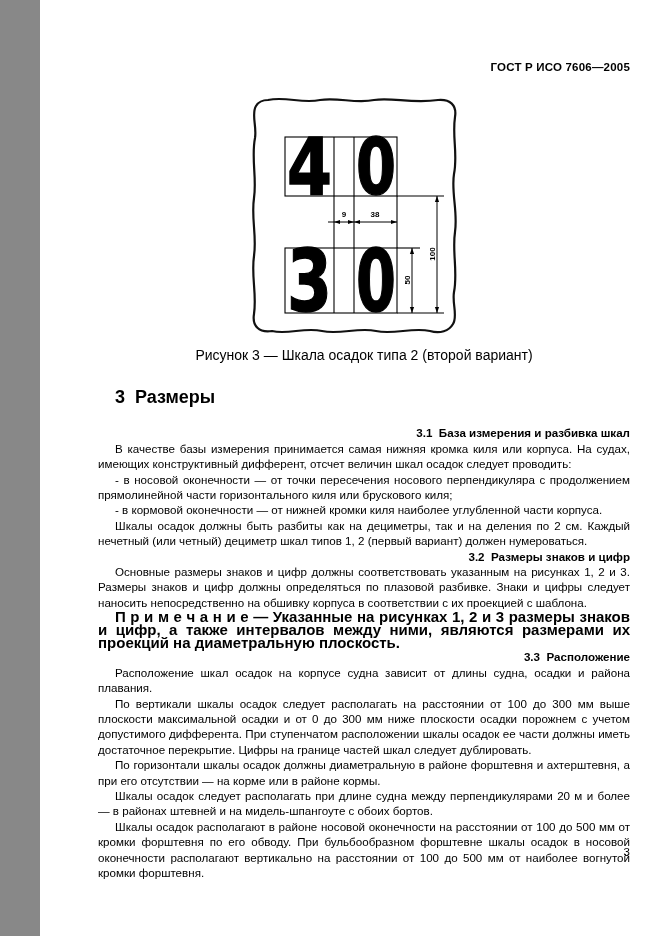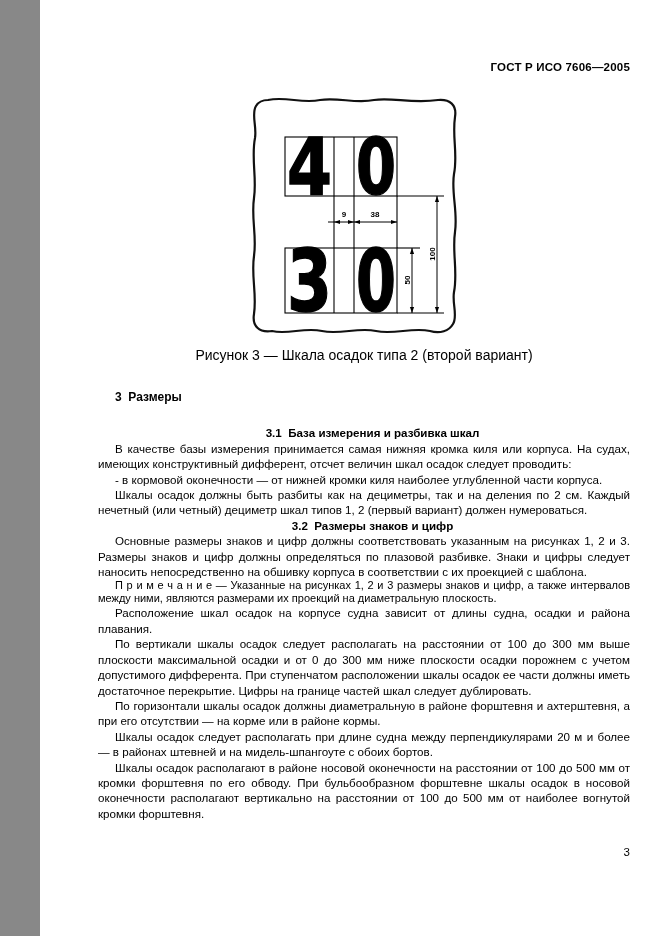--- a/index.html
+++ b/index.html
@@ -20,31 +20,31 @@
   .figure-wrap svg{display:block;}
   .fig-caption{
     position:absolute;left:58px;top:347px;width:532px;
     text-align:center;font-size:14px;white-space:pre-wrap;
   }
   .content{
     position:absolute;left:58px;top:390px;width:532px;
     font-size:11.6px;line-height:15.4px;text-align:justify;
   }
   .sec-title{
-    font-size:12px;font-weight:bold;margin:0 0 20px 0;
+    font-size:18px;font-weight:bold;margin:0 0 20px 0;
     text-indent:17px;white-space:pre-wrap;text-align:left;
   }
   .sub-title{
     font-size:11.6px;font-weight:bold;margin:0;
-    text-indent:17px;white-space:pre-wrap;text-align:center;
+    text-indent:17px;white-space:pre-wrap;text-align:right;
   }
   .content p{margin:0;text-indent:17px;}
   .note{
-    font-size:11px;line-height:13px;margin:5px 0 4px 0;
-    text-indent:17px;text-align:justify;
+    font-size:15px;line-height:13px;margin:5px 0 4px 0;
+    text-indent:17px;text-align:justify;font-weight:bold;
   }
   .page-number{
     position:absolute;left:58px;top:846px;width:532px;
     text-align:right;font-size:11.5px;
   }
   .dim-label{font-size:8px;font-weight:bold;font-family:"Liberation Sans",sans-serif;}
   .big-digit{font-family:"DejaVu Sans","Liberation Sans",sans-serif;font-weight:bold;fill:#000;stroke:#000;stroke-width:1.4;}
   .line{stroke:#000;stroke-width:1.1;fill:none;}
   .dimline{stroke:#000;stroke-width:1;fill:none;}
   .plate{stroke:#111;stroke-width:2.2;fill:#fff;}
@@ -121,27 +121,29 @@
     </svg>
   </div>
 
   <div class="fig-caption">Рисунок 3 — Шкала осадок типа 2 (второй вариант)</div>
 
   <div class="content">
     <h1 class="sec-title">3  Размеры</h1>
 
     <h2 class="sub-title">3.1  База измерения и разбивка шкал</h2>
     <p>В качестве базы измерения принимается самая нижняя кромка киля или корпуса. На судах, имеющих конструктивный дифферент, отсчет величин шкал осадок следует  проводить:</p>
+    <p>- в носовой оконечности — от точки пересечения носового перпендикуляра с продолжением прямолинейной части горизонтального киля или брускового киля;</p>
     <p>- в кормовой оконечности — от нижней кромки киля наиболее углубленной части корпуса.</p>
     <p>Шкалы осадок должны быть разбиты как на дециметры, так и на деления по 2 см. Каждый нечетный (или четный) дециметр шкал типов 1, 2 (первый вариант) должен нумероваться.</p>
 
     <h2 class="sub-title">3.2  Размеры знаков и цифр</h2>
     <p>Основные размеры знаков и цифр должны соответствовать указанным на рисунках 1, 2 и 3. Размеры знаков и цифр должны определяться по плазовой разбивке. Знаки и цифры следует наносить непосредственно на обшивку корпуса в соответствии с их проекцией с шаблона.</p>
     <p class="note">П р и м е ч а н и е — Указанные на рисунках 1, 2 и 3 размеры знаков и цифр, а также интервалов между ними, являются размерами их проекций на диаметральную плоскость.</p>
 
+    <h2 class="sub-title">3.3  Расположение</h2>
     <p>Расположение шкал осадок на корпусе судна зависит от длины судна, осадки и района плавания.</p>
     <p>По вертикали шкалы осадок следует располагать на расстоянии от 100 до 300 мм выше плоскости максимальной осадки и от 0 до 300 мм ниже плоскости осадки порожнем с учетом допустимого дифферента. При ступенчатом расположении шкалы осадок ее части должны иметь достаточное перекрытие. Цифры на границе частей шкал следует дублировать.</p>
     <p>По горизонтали шкалы осадок должны диаметральную в районе форштевня и ахтерштевня, а при его отсутствии — на корме или в районе кормы.</p>
     <p>Шкалы осадок следует располагать при длине судна между перпендикулярами 20 м и более — в районах штевней и на мидель-шпангоуте с обоих бортов.</p>
     <p>Шкалы осадок располагают в районе носовой оконечности на расстоянии от 100 до 500 мм от кромки форштевня по его обводу. При бульбообразном форштевне шкалы осадок в носовой оконечности располагают вертикально на расстоянии от 100 до 500 мм от наиболее вогнутой кромки форштевня.</p>
   </div>
 
   <div class="page-number">3</div>
 </div>
 

